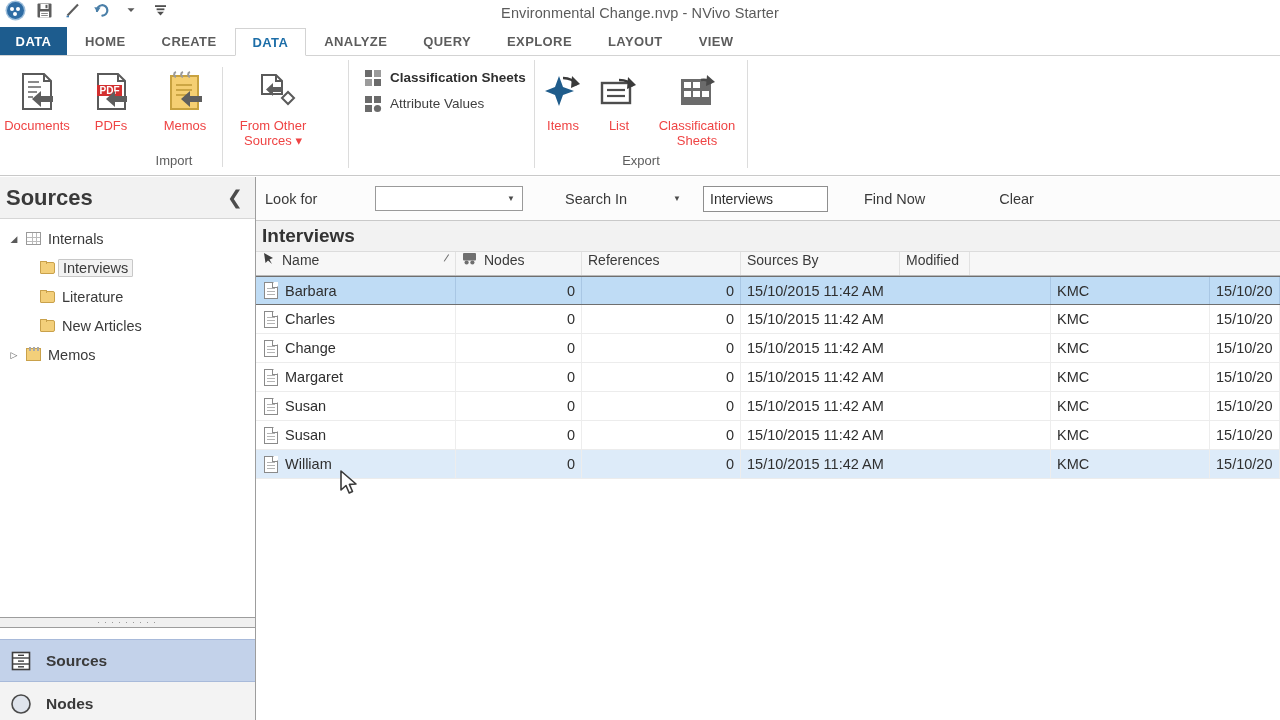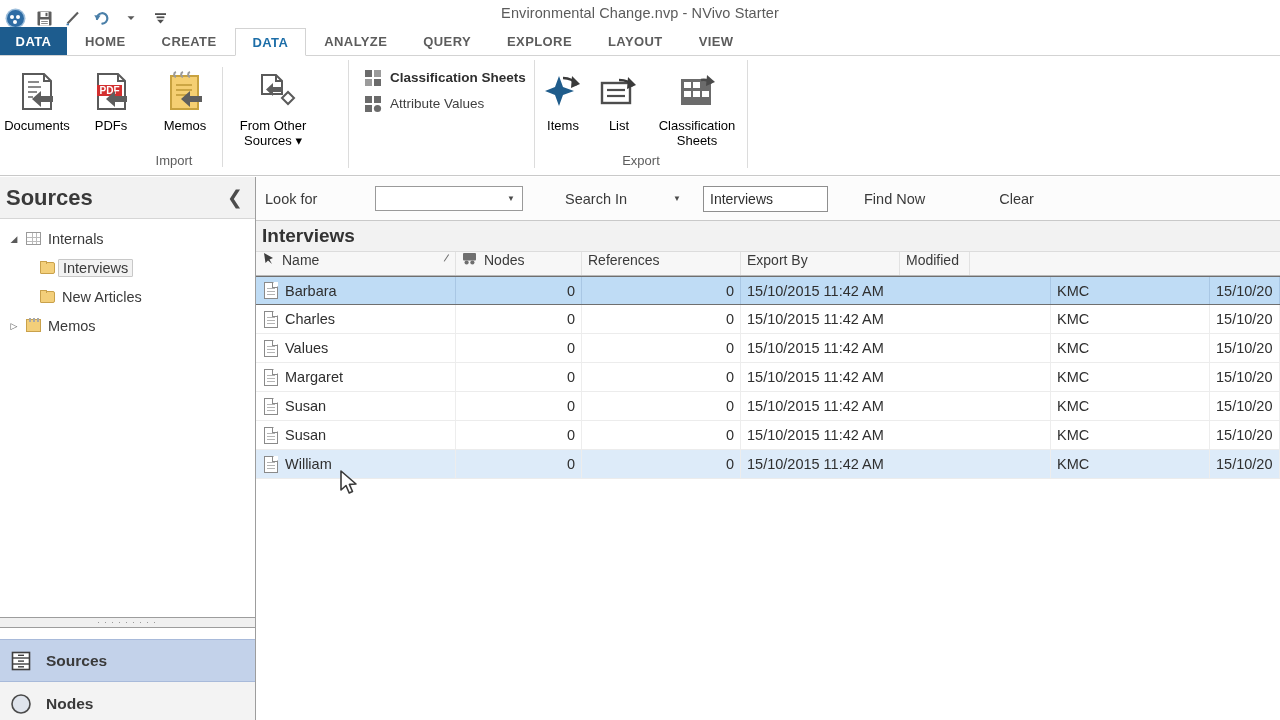--- a/index.html
+++ b/index.html
@@ -11,21 +11,21 @@
     font-family: "Liberation Sans", sans-serif;
     -webkit-font-smoothing: antialiased;
   }
 
   #app { position: relative; width: 1280px; height: 720px; background:#fff; }
 
   
   .titlebar {
     position:absolute; left:0; top:0; width:1280px; height:28px;
     background:#ffffff;
-    display:flex; align-items:flex-end;
+    display:flex; align-items:flex-start;
   }
   .qat { display:flex; align-items:center; gap:9px; padding-left:5px; }
   .qat-btn { width:20px; height:20px; display:flex; align-items:center; justify-content:center; }
   .app-orb {
     width:17px; height:17px; border-radius:50%;
     background:#2e6ca4; position:relative;
     box-shadow:0 0 0 1.5px #9dbedb;
   }
   .app-orb::before, .app-orb::after {
     content:""; position:absolute; width:4px; height:4px; border-radius:50%; background:#fff;
@@ -71,21 +71,21 @@
   .rgroup-label {
     text-align:center; font-size:13px; color:#5d5d5d; margin-top:-3px;
   }
   .rsep { width:1px; height:100px; background:#dcdcdc; margin-top:5px; }
 
   .bigbtn {
     width:74px; display:flex; flex-direction:column; align-items:center;
     padding-top:6px; cursor:default;
   }
   .bigbtn .ic { height:48px; display:flex; align-items:center; justify-content:center; }
-  .bigbtn .lbl { font-size:13px; color:#000000; text-align:center; line-height:15px; margin-top:2px; }
+  .bigbtn .lbl { font-size:13px; color:#ef4444; text-align:center; line-height:15px; margin-top:2px; }
 
   .smallrow { display:flex; align-items:center; gap:7px; height:26px; padding:0 4px; }
   .smallrow .ic { width:20px; height:20px; display:flex; align-items:center; justify-content:center; }
   .smallrow .lbl { font-size:13.5px; color:#3f3f3f; }
   .smallrow .lbl.bold { font-weight:bold; color:#2f2f2f; }
 
   
   .leftpanel {
     position:absolute; left:0; top:177px; width:256px; height:543px;
     background:#ffffff; border-right:1px solid #9d9d9d;
@@ -428,20 +428,29 @@
           </div>
         <div class="tlbl">Interviews</div>
       </div>
       <div class="tnode indent">
         <div class="ticon">
             <div class="folder">
               <div class="back"></div>
               <div class="tabb"></div>
             </div>
           </div>
+        <div class="tlbl">Literature</div>
+      </div>
+      <div class="tnode indent">
+        <div class="ticon">
+            <div class="folder">
+              <div class="back"></div>
+              <div class="tabb"></div>
+            </div>
+          </div>
         <div class="tlbl">New Articles</div>
       </div>
       <div class="tnode">
         <div class="twist">▷</div>
         <div class="ticon">
             <div class="memoicon"></div>
           </div>
         <div class="tlbl">Memos</div>
       </div>
     </div>
@@ -508,21 +517,21 @@
           <rect x="1" y="1" width="13" height="7.5" rx="1" fill="#6f6f6f"></rect>
           <circle cx="4.6" cy="10.5" r="2.1" fill="#6f6f6f"></circle>
             <circle cx="10.4" cy="10.5" r="2.1" fill="#6f6f6f"></circle>
         </svg>
         <span>Nodes</span>
       </div>
       <div class="hc" style="width:159px">
         <span>References</span>
       </div>
       <div class="hc" style="width:159px">
-        <span>Export By</span>
+        <span>Sources By</span>
       </div>
       <div class="hc" style="width:70px">
         <span>Modified</span>
       </div>
     </div>
 
     <div class="lv-body">
 
       <div class="row selected">
         <div class="cell nameCell" style="width:200px">
@@ -544,21 +553,21 @@
         <div class="cell num" style="width:126px">0</div>
         <div class="cell num" style="width:159px">0</div>
         <div class="cell" style="width:310px">15/10/2015 11:42 AM</div>
         <div class="cell" style="width:159px">KMC</div>
         <div class="cell" style="width:70px">15/10/20</div>
       </div>
 
       <div class="row">
         <div class="cell nameCell" style="width:200px">
             <div class="docicon"></div>
-            <span>Values</span>
+            <span>Change</span>
           </div>
         <div class="cell num" style="width:126px">0</div>
         <div class="cell num" style="width:159px">0</div>
         <div class="cell" style="width:310px">15/10/2015 11:42 AM</div>
         <div class="cell" style="width:159px">KMC</div>
         <div class="cell" style="width:70px">15/10/20</div>
       </div>
 
       <div class="row">
         <div class="cell nameCell" style="width:200px">

